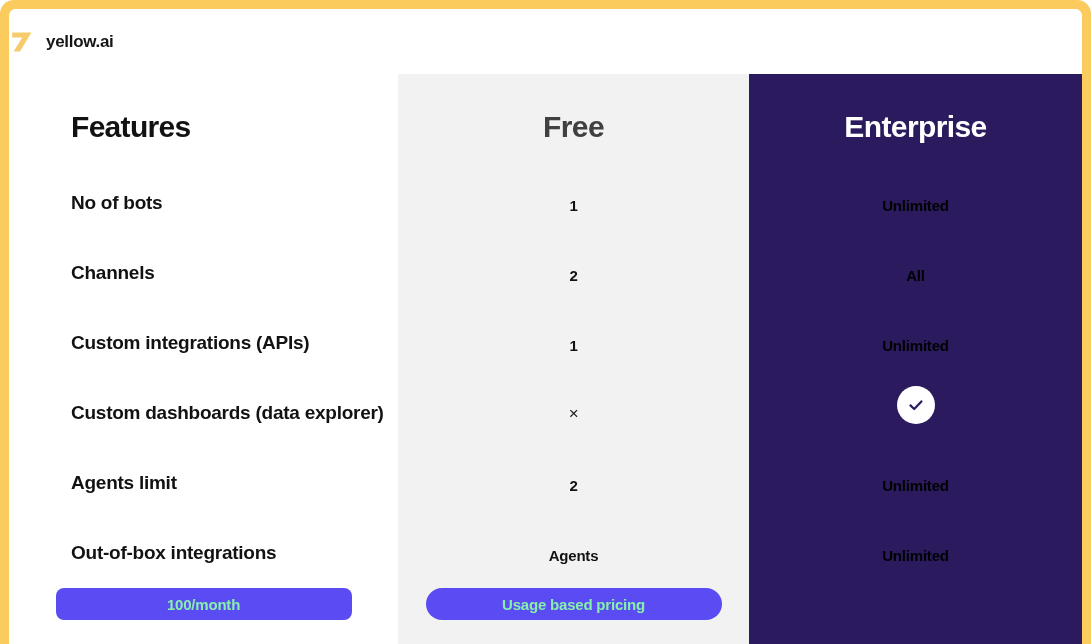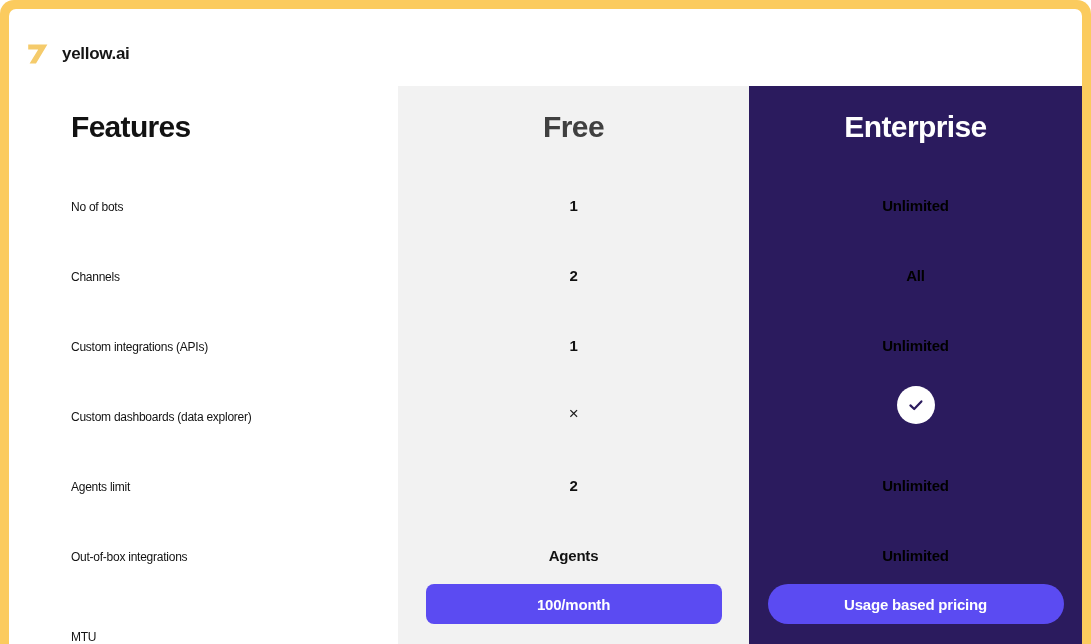--- a/index.html
+++ b/index.html
@@ -19,24 +19,24 @@
   }
   #card {
     position:relative;
     width:100%; height:100%;
     background:#ffffff;
     border-radius:7px 7px 0 0;
     overflow:hidden;
   }
   
   #brandbar {
-    position:absolute; left:0; top:12px;
+    position:absolute; left:0; top:0;
     width:100%; height:65px;
     display:flex; align-items:center;
-    padding-left:16px;
+    padding-left:0;
     background:#ffffff;
     z-index:5;
   }
   .brand-logo {
     width:26px; height:26px;
     position:relative;
     flex:0 0 auto;
     margin-right:11px;
   }
   .brand-logo svg { display:block; }
@@ -85,21 +85,21 @@
   }
   .h-plan {
     font-size:30px; font-weight:700;
     letter-spacing:-0.6px;
     color:#404040;
   }
   .h-plan.onDark { color:#ffffff;margin-top:48px; }
 
   
   .feat-label {
-    font-size:12px; font-weight:400;
+    font-size:19px; font-weight:700;
     letter-spacing:-0.25px;
     color:#121212;
     white-space:nowrap;
   }
   
   .val {
     font-size:15px; font-weight:700;
     letter-spacing:-0.2px;
     color:#121212;
   }
@@ -115,24 +115,24 @@
     display:flex; align-items:center; justify-content:center;
   }
   .check-badge svg { display:block; }
 
   
   .cta-cell {
     display:flex; align-items:center; justify-content:center;
   }
   .cta-btn {
     display:flex; align-items:center; justify-content:center;
-    height:40px;
+    height:32px;
     border-radius:8px;
     background:#5B4BF2;
-    color:#ffffff;
+    color:#86efac;
     font-size:15px; font-weight:700;
     letter-spacing:-0.2px;
     border:none;
     cursor:pointer;
     font-family:"Liberation Sans", sans-serif;
     white-space:nowrap;
   }
   #cta-free  { width:296px; }
   #cta-ent   { width:296px;border-radius:24px; }
 </style>
@@ -223,23 +223,20 @@
       <div class="cell left">
         <span class="feat-label">Out-of-box integrations</span>
       </div>
       <div class="cell center">
         <span class="val">Agents</span>
       </div>
       <div class="cell center">
         <span class="val onDark">Unlimited</span>
       </div>
 
-      <div class="cell left">
-        <span class="feat-label">MTU</span>
-      </div>
       <div class="cta-cell">
         <button id="cta-free" class="cta-btn">100/month</button>
       </div>
       <div class="cta-cell">
         <button id="cta-ent" class="cta-btn">Usage based pricing</button>
       </div>
 
     </div>
   </div>
 </div>

